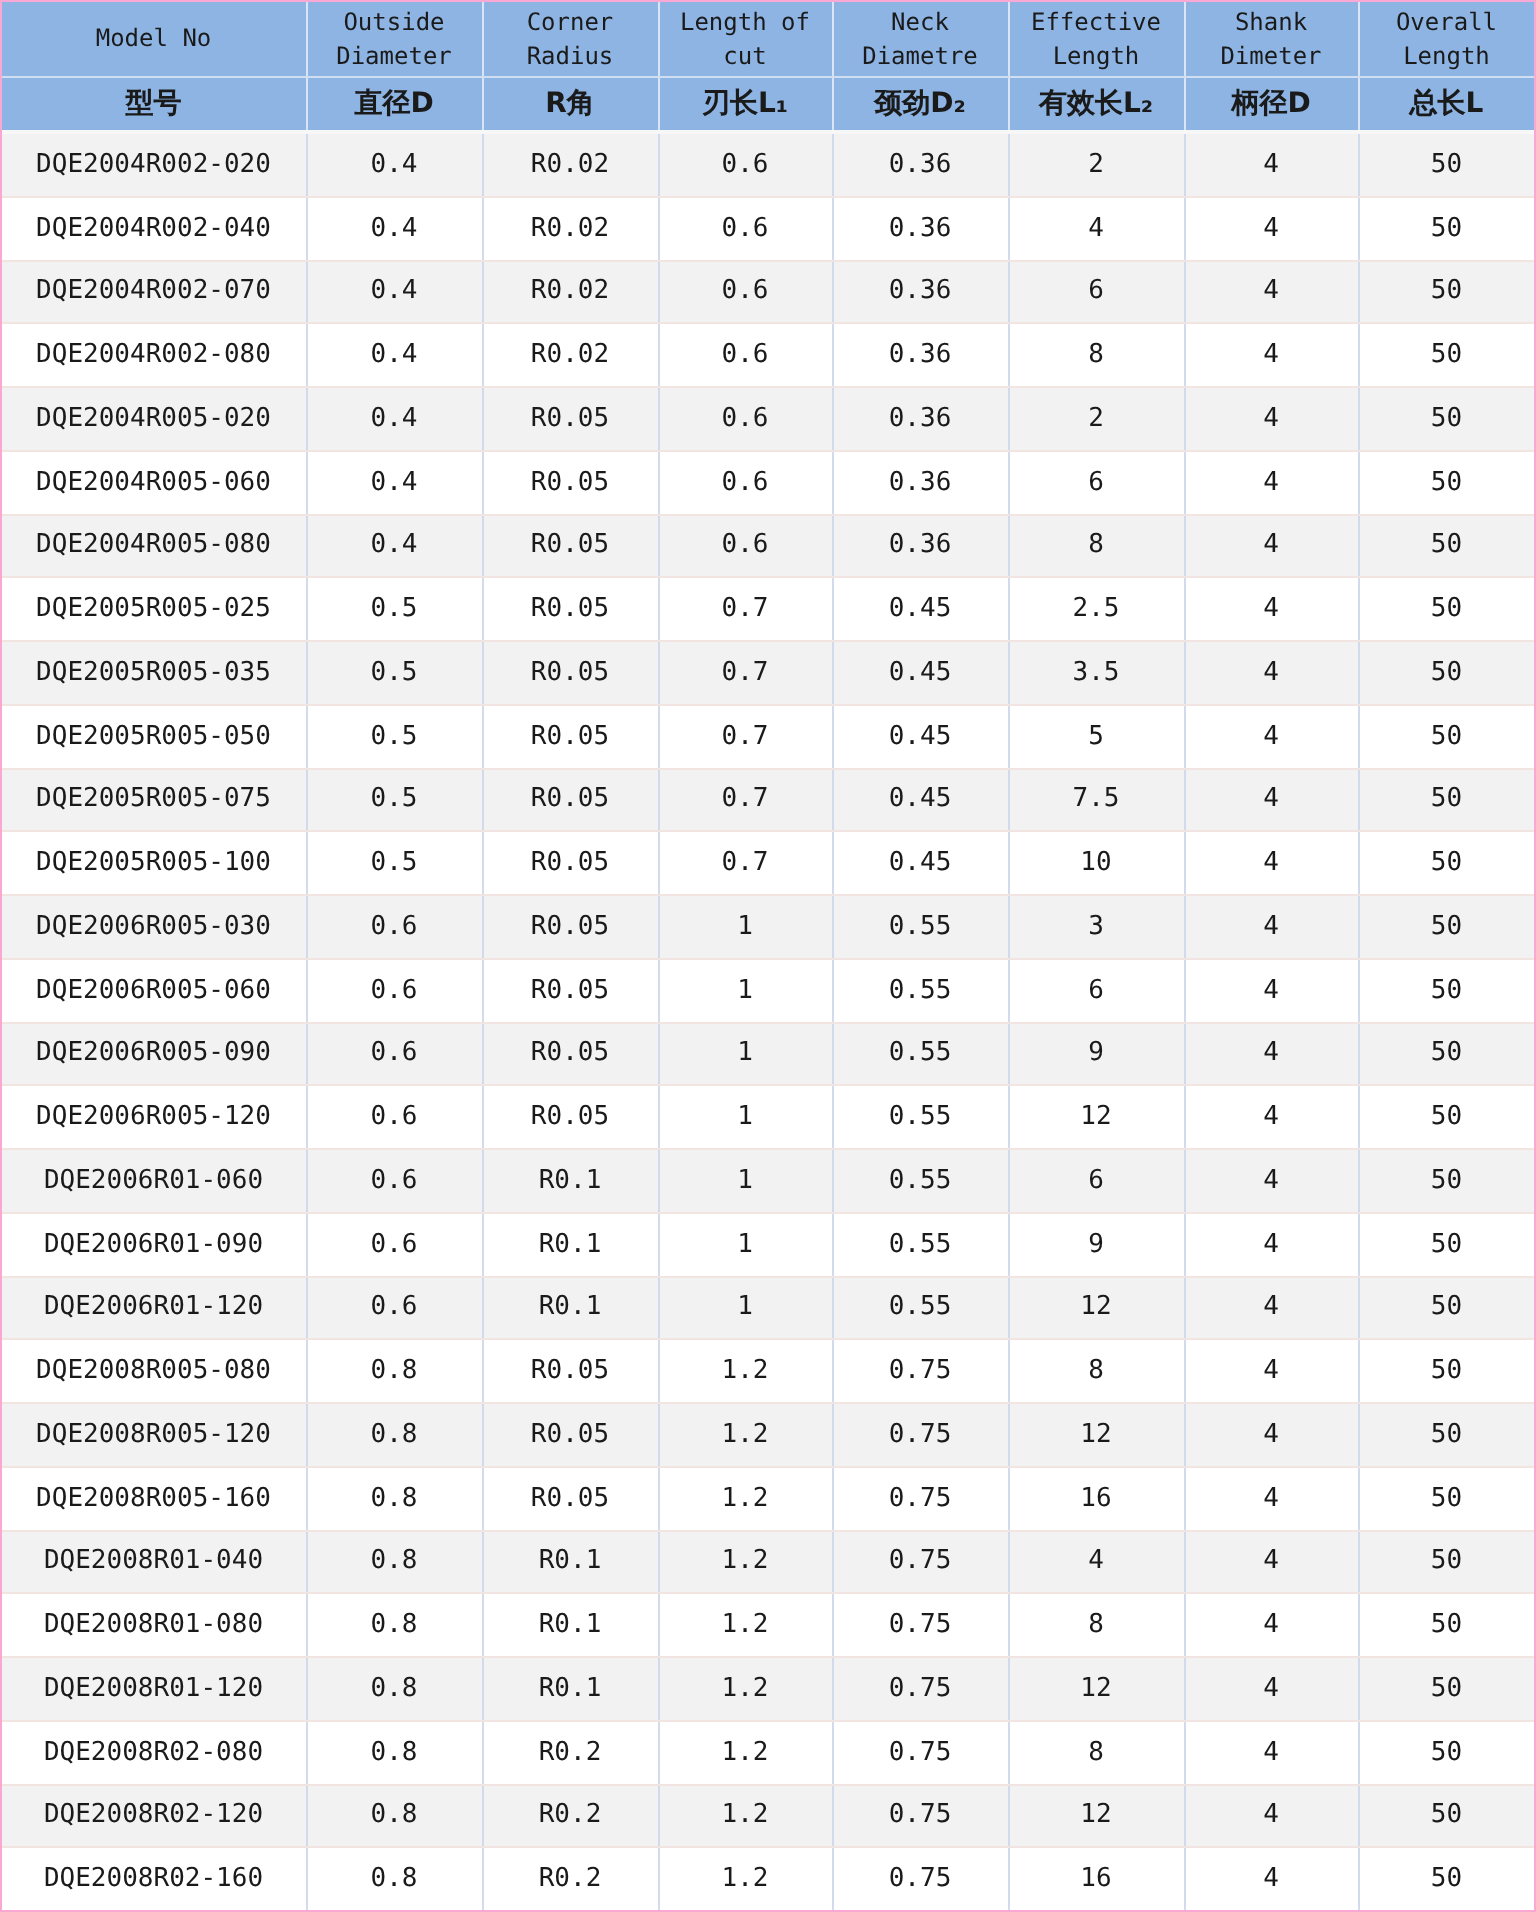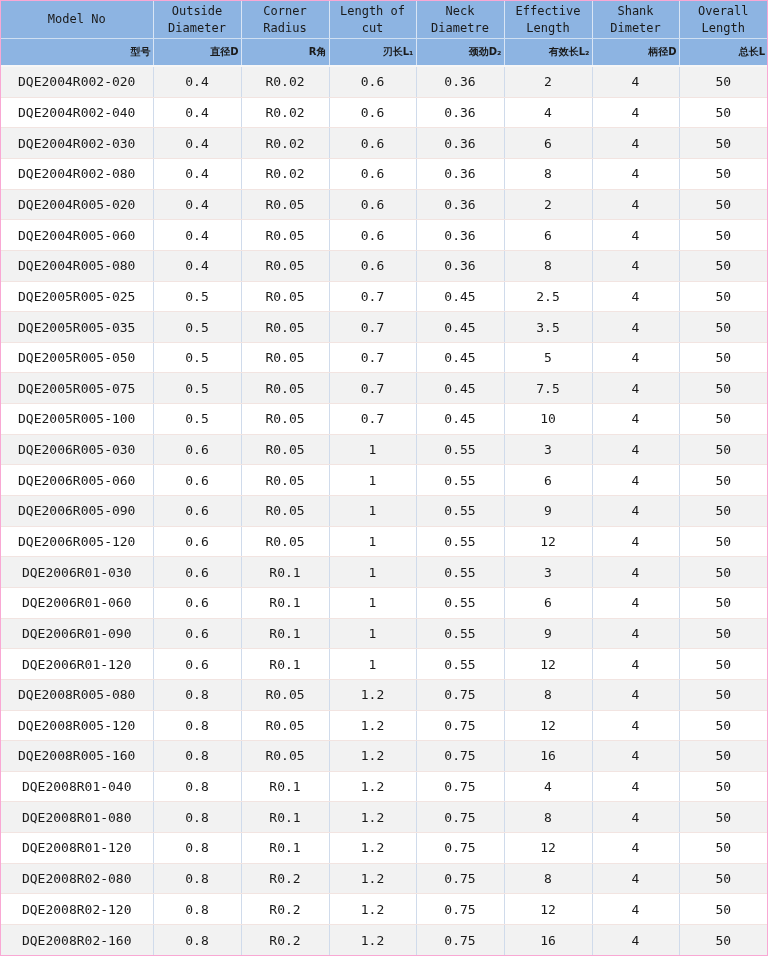--- a/index.html
+++ b/index.html
@@ -34,25 +34,24 @@
   }
   thead th:last-child { border-right: none; }
   tr.hdr-en th {
     height: 37px;
     font-size: 12px;
     line-height: 1.35;
     font-family: "DejaVu Sans Mono", monospace;
   }
   tr.hdr-zh th {
     height: 26px;
-    font-size: 10px;
+    font-size: 14px;
     font-weight: bold;
     font-family: "DejaVu Sans", "Liberation Sans", sans-serif;
     border-bottom: 2px solid #f7f7f7;
-    text-align: right;
   }
   
   tbody td {
     height: 26px;
     text-align: center;
     vertical-align: middle;
     font-size: 13px;
     color: #1a1a1a;
     border-right: 1px solid #d0dbeb;
     border-bottom: 1px solid #f2e4e1;
@@ -118,21 +117,21 @@
           <td>DQE2004R002-040</td>
           <td>0.4</td>
           <td>R0.02</td>
           <td>0.6</td>
           <td>0.36</td>
           <td>4</td>
           <td>4</td>
           <td>50</td>
         </tr>
         <tr>
-          <td>DQE2004R002-030</td>
+          <td>DQE2004R002-070</td>
           <td>0.4</td>
           <td>R0.02</td>
           <td>0.6</td>
           <td>0.36</td>
           <td>6</td>
           <td>4</td>
           <td>50</td>
         </tr>
         <tr>
           <td>DQE2004R002-080</td>
@@ -254,30 +253,20 @@
           <td>4</td>
           <td>50</td>
         </tr>
         <tr>
           <td>DQE2006R005-120</td>
           <td>0.6</td>
           <td>R0.05</td>
           <td>1</td>
           <td>0.55</td>
           <td>12</td>
-          <td>4</td>
-          <td>50</td>
-        </tr>
-        <tr>
-          <td>DQE2006R01-030</td>
-          <td>0.6</td>
-          <td>R0.1</td>
-          <td>1</td>
-          <td>0.55</td>
-          <td>3</td>
           <td>4</td>
           <td>50</td>
         </tr>
         <tr>
           <td>DQE2006R01-060</td>
           <td>0.6</td>
           <td>R0.1</td>
           <td>1</td>
           <td>0.55</td>
           <td>6</td>

